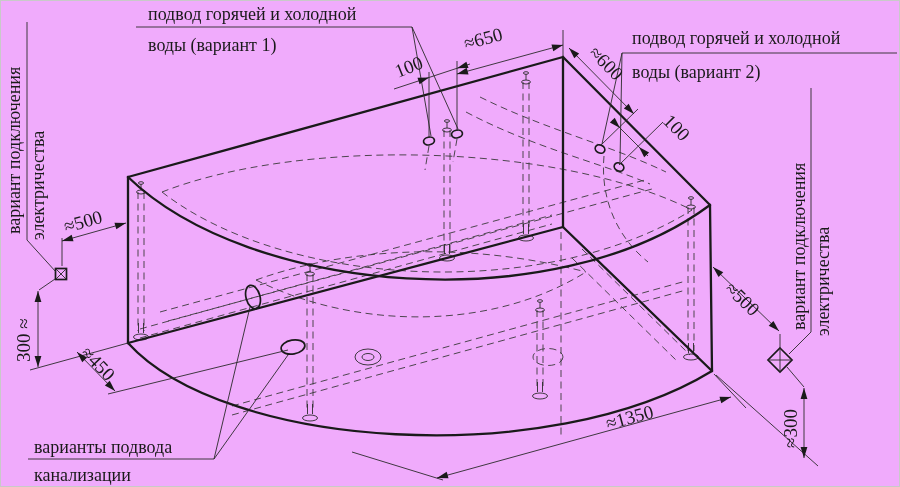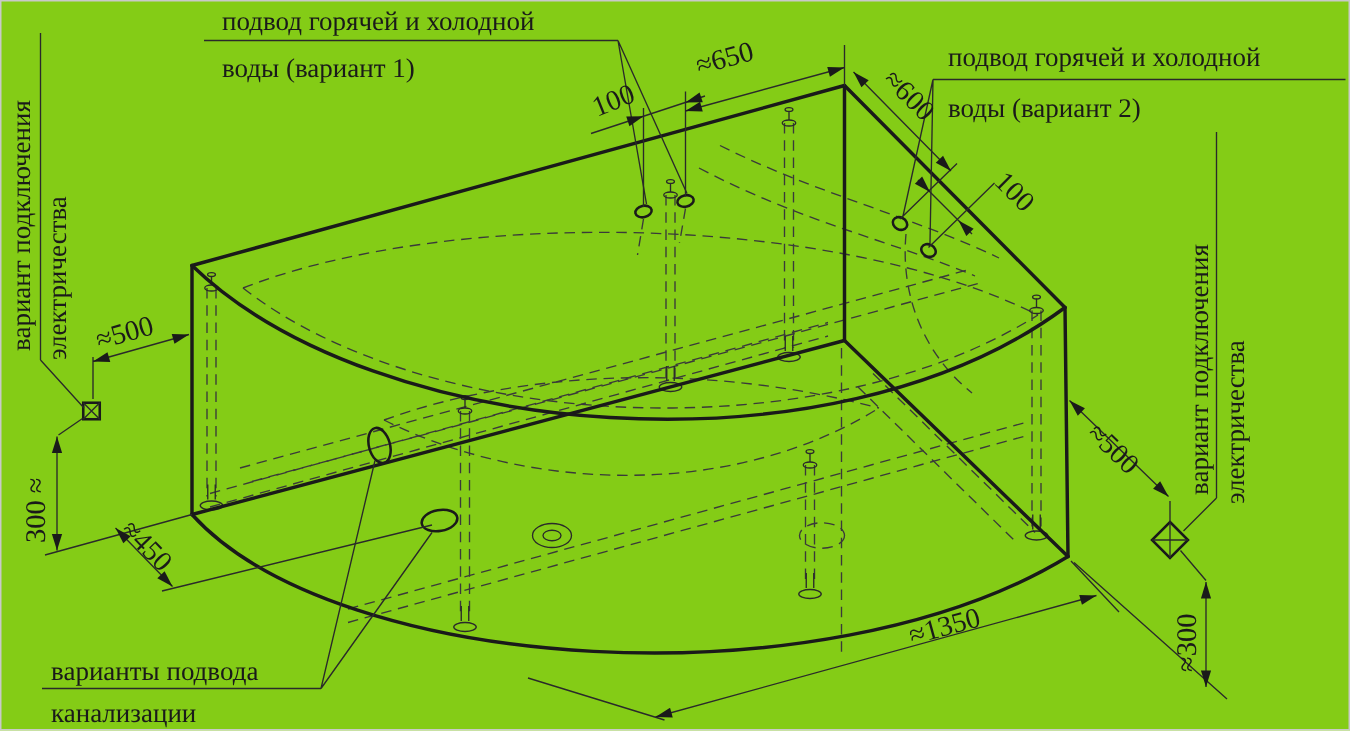--- a/index.html
+++ b/index.html
@@ -1,17 +1,17 @@
 <!DOCTYPE html>
 <html><head>
 <meta charset="utf-8">
 <style>
   html,body{margin:0;padding:0;background:#fff;}
   .stage{
-    position:relative;width:900px;height:487px;background:#84cc16;
+    position:relative;width:900px;height:487px;background:#f0abfc;
     box-shadow:inset 0 0 0 1px #c9c9c9;
     font-family:"Liberation Serif", serif;
     overflow:hidden;
     text-align:center;
   }
   svg{display:block}
   text{fill:#1a1a1a;}
   .lbl{font-size:18px;}
   .dim{font-size:19px;}
   .bold{stroke:#1a1a1a;stroke-width:2.3;fill:none;stroke-linecap:round;}

